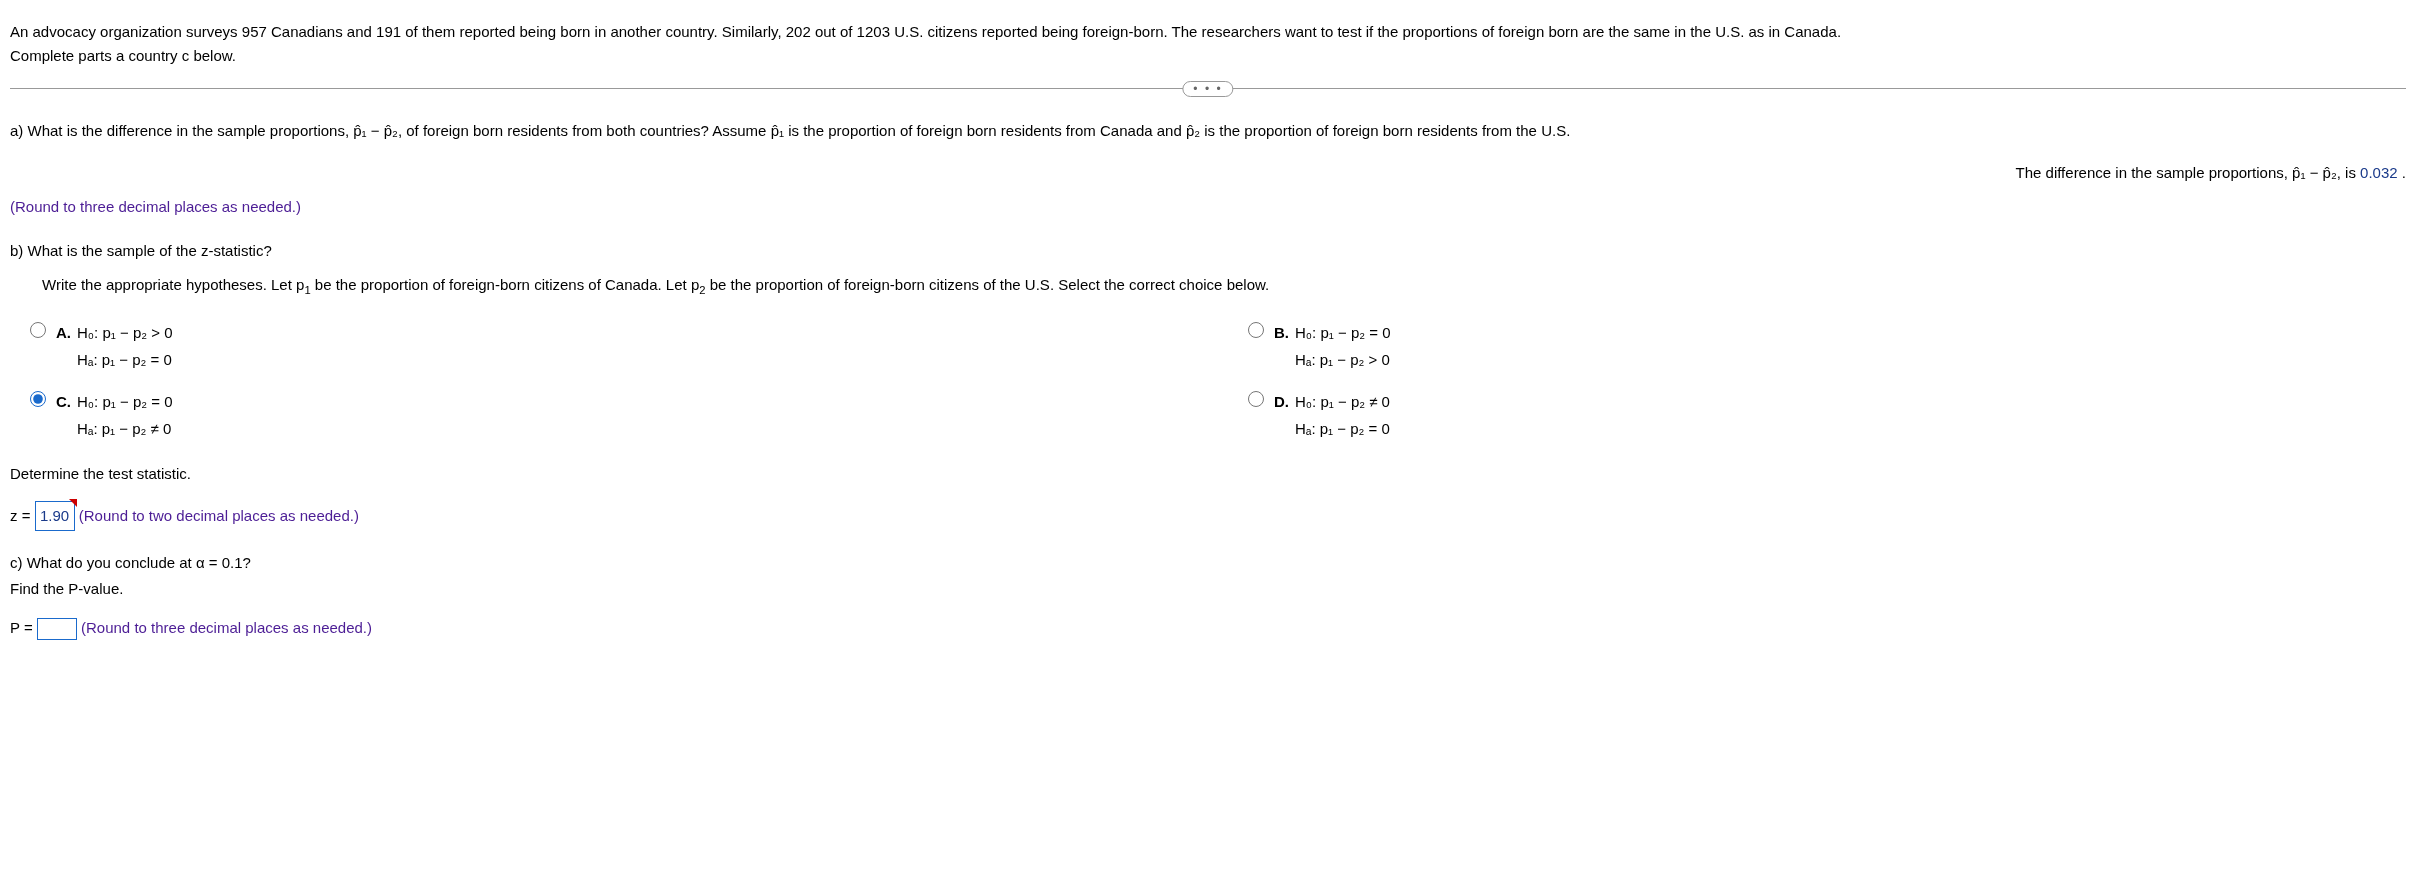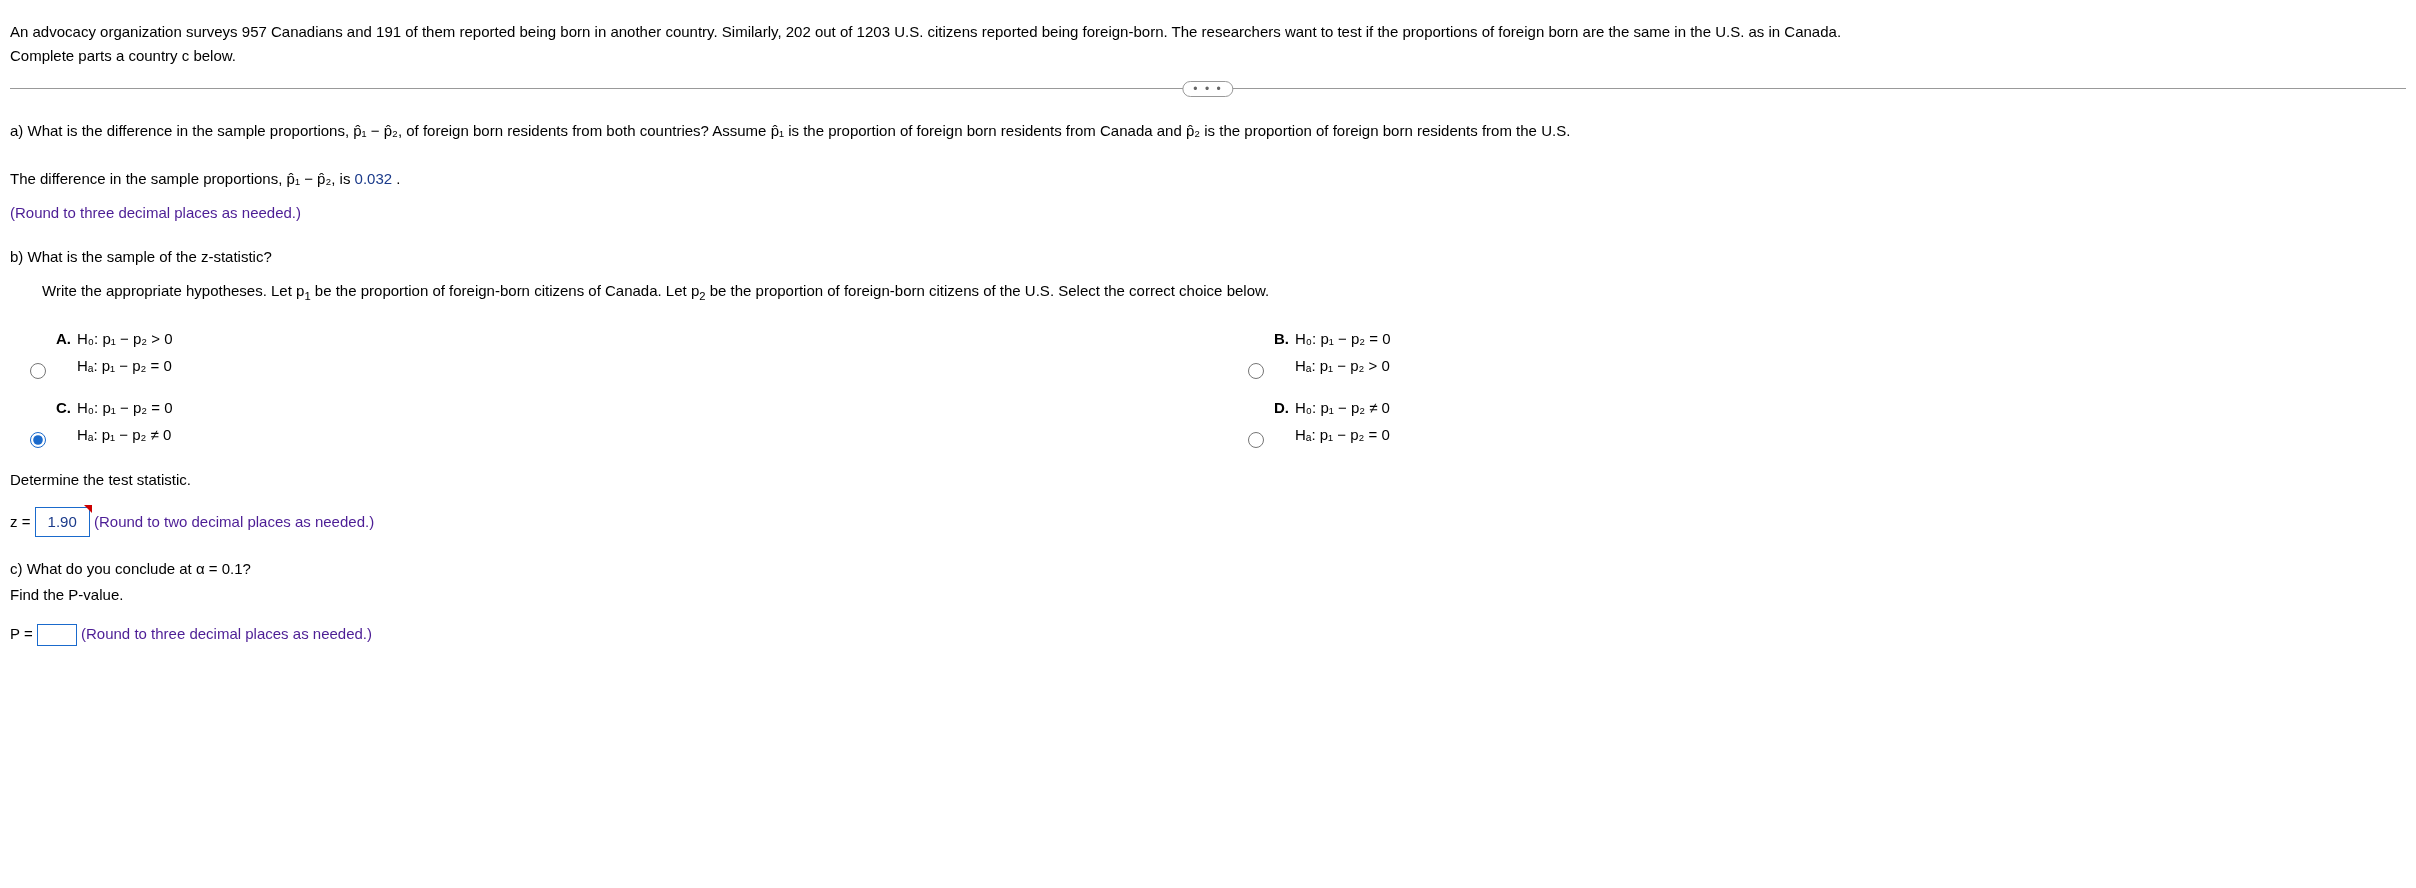--- a/index.html
+++ b/index.html
@@ -55,38 +55,38 @@
       color: #4c1d95;
     }
     .options-grid {
       display: grid;
       grid-template-columns: 1fr 1fr;
       gap: 15px 60px;
       margin: 20px 0 20px 20px;
     }
     .option {
       display: flex;
-      align-items: flex-end;
+      align-items: flex-start;
       gap: 10px;
     }
     .option-radio {
       margin-top: 3px;
       width: 16px;
       height: 16px;
     }
     .option-label {
       font-weight: bold;
       margin-right: 6px;
     }
     .option-text {
       line-height: 1.8;
     }
     .input-box {
       border: 1px solid #1a6acc;
-      padding: 2px 12px;
+      padding: 2px 4px;
       min-width: 40px;
       display: inline-block;
       text-align: center;
       position: relative;
     }
     .empty-box {
       border: 1px solid #1a6acc;
       padding: 2px 6px;
       width: 40px;
       height: 22px;
@@ -125,21 +125,21 @@
 <div class="divider-container">
   <hr class="divider">
   <button class="expand-btn">• • •</button>
 </div>
 
 <div class="section">
   <div>
     <span>a) What is the difference in the sample proportions, </span><span>p̂₁ − p̂₂</span><span>, of foreign born residents from both countries? Assume </span><span>p̂₁</span><span> is the proportion of foreign born residents from Canada and </span><span>p̂₂</span><span> is the proportion of foreign born residents from the U.S.</span>
   </div>
 
-  <div class="answer-line" style="margin-top:24px;">
+  <div class="answer-line" style="margin-top:18px;text-align:right;">
     <span>The difference in the sample proportions, </span><span>p̂₁ − p̂₂</span><span>, is </span><span class="filled-answer">0.032</span><span> .</span>
   </div>
   <div class="instruction">(Round to three decimal places as needed.)</div>
 </div>
 
 <div class="section">
   <div>b) What is the sample of the z-statistic?</div>
   <div style="margin-top:10px;margin-left:32px;">
     <span>Write the appropriate hypotheses. Let p</span><sub>1</sub><span> be the proportion of foreign-born citizens of Canada. Let p</span><sub>2</sub><span> be the proportion of foreign-born citizens of the U.S. Select the correct choice below.</span>
   </div>

